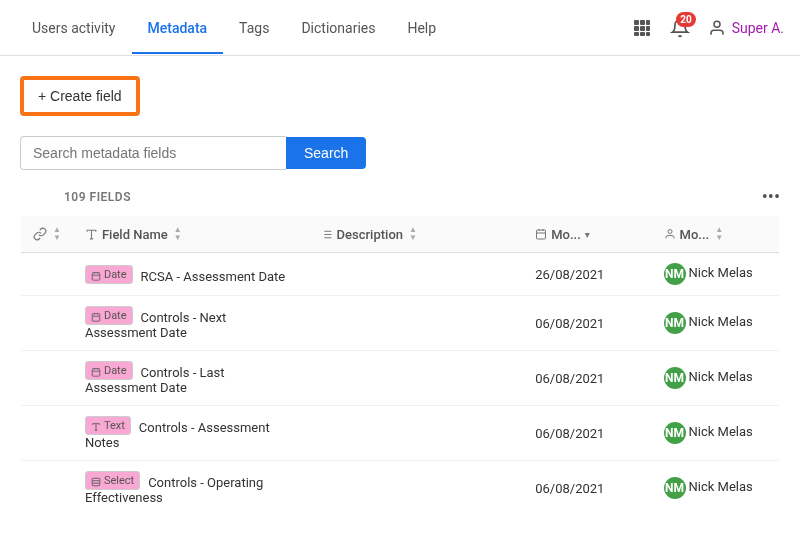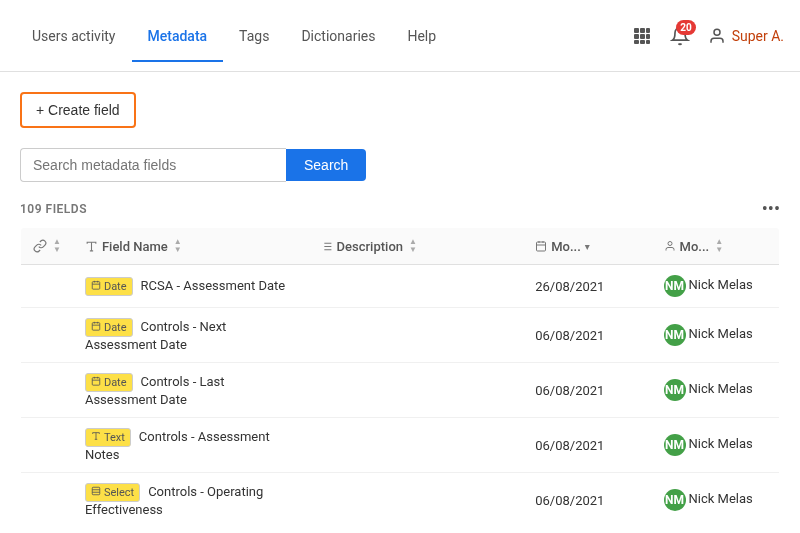--- a/index.html
+++ b/index.html
@@ -4,21 +4,21 @@
   <style>
     * { box-sizing: border-box; margin: 0; padding: 0; }
     body { font-family: -apple-system, BlinkMacSystemFont, 'Segoe UI', Roboto, sans-serif; font-size: 14px; color: #333; background: #fff; }
 
     
     .header {
       display: flex;
       align-items: center;
       border-bottom: 1px solid #e0e0e0;
       padding: 0 16px;
-      height: 72px;
+      height: 56px;
       background: #fff;
     }
     .header-nav {
       display: flex;
       align-items: center;
       flex: 1;
       gap: 0;
     }
     .nav-item {
       padding: 18px 16px;
@@ -74,35 +74,35 @@
       border-radius: 10px;
       font-size: 10px;
       padding: 2px 4px;
       font-weight: bold;
     }
     .user-info {
       display: flex;
       align-items: center;
       gap: 6px;
       cursor: pointer;
-      color: #c2410c;
+      color: #a21caf;
       font-size: 14px;
     }
 
     
     .content {
       padding: 20px 20px;
     }
 
     .create-field-btn {
       display: inline-flex;
       align-items: center;
       gap: 6px;
       background: #fff;
-      border: 2px solid #f97316;
+      border: 4px solid #f97316;
       border-radius: 4px;
       padding: 8px 14px;
       cursor: pointer;
       font-size: 14px;
       color: #333;
       margin-bottom: 20px;
     }
 
     .search-row {
       display: flex;
@@ -127,20 +127,21 @@
       padding: 8px 18px;
       cursor: pointer;
       font-size: 14px;
     }
 
     .fields-header {
       display: flex;
       align-items: center;
       justify-content: space-between;
       margin-bottom: 8px;
+      margin-left: 44px;
     }
     .fields-count {
       font-size: 12px;
       color: #777;
       font-weight: 600;
       letter-spacing: 0.5px;
     }
     .more-icon {
       cursor: pointer;
       color: #555;
@@ -185,28 +186,28 @@
     }
     .th-modified-date {
       width: 130px;
     }
     .th-modified-by {
       width: 130px;
     }
 
     .type-badge {
       display: inline-flex;
-      align-items: flex-start;
+      align-items: flex-end;
       gap: 3px;
       border: 1px solid #ccc;
       border-radius: 3px;
       padding: 2px 5px;
       font-size: 11px;
       color: #555;
-      background: #fde047;
+      background: #f9a8d4;
       white-space: nowrap;
     }
 
     .avatar {
       width: 22px;
       height: 22px;
       border-radius: 50%;
       background: #43a047;
       color: #fff;
       font-size: 12px;

